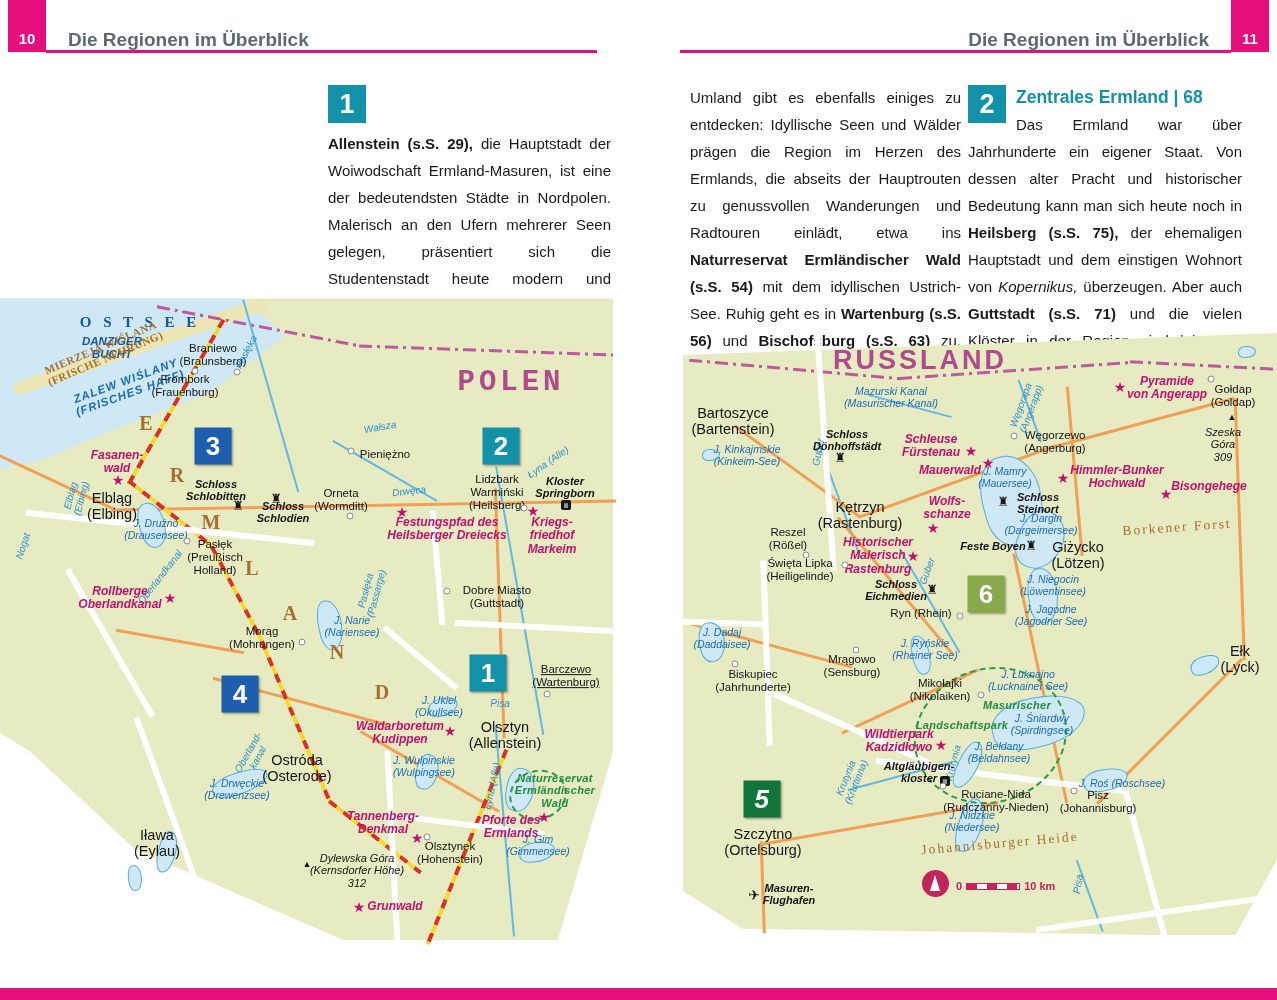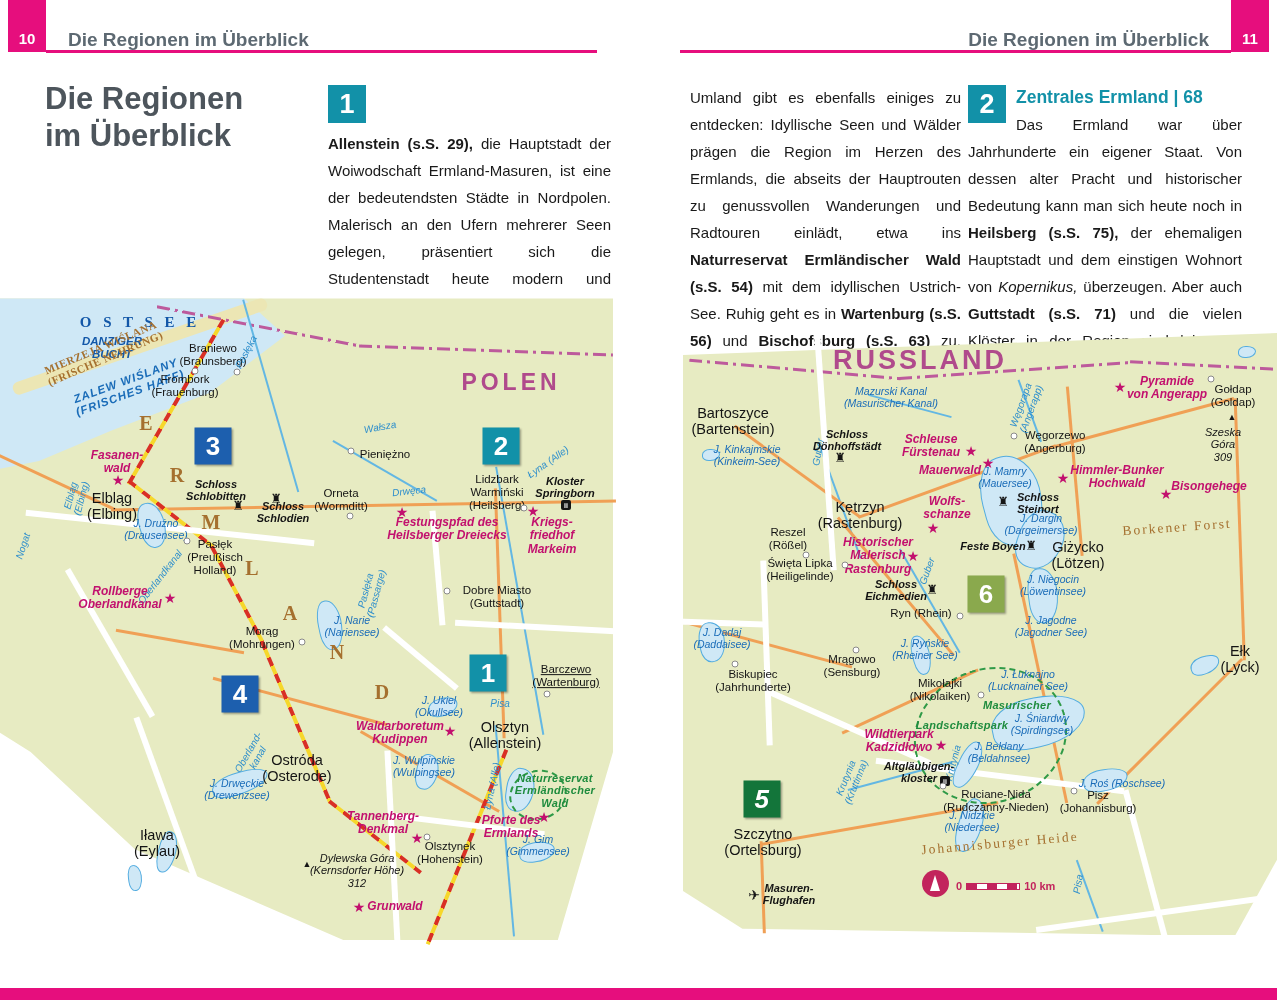--- a/index.html
+++ b/index.html
@@ -51,21 +51,21 @@
   .spitl{font-family:"Liberation Serif","DejaVu Serif",serif;font-size:11px;font-weight:bold;color:#a5702f;letter-spacing:.5px;}
   .wcaps{font-size:11.5px;font-weight:bold;font-style:italic;color:#1a6cb8;letter-spacing:1px;}
   .city{font-size:11.5px;color:#141414;}
   .cityL{font-size:14.5px;color:#141414;}
   .cityI{font-size:11px;font-style:italic;color:#141414;}
   .wat{font-size:10.5px;font-style:italic;color:#1a6cb8;}
   .riv{font-size:10px;font-style:italic;color:#2f8fcc;}
   .sight{font-size:12px;font-weight:bold;font-style:italic;color:var(--sight);}
   .sightbk{font-size:11px;font-weight:bold;font-style:italic;color:#141414;}
   .green{font-size:11px;font-weight:bold;font-style:italic;color:#1f8c3e;letter-spacing:.3px;}
-  .country{font-size:23px;font-weight:bold;color:#b04a8c;letter-spacing:4px;}
+  .country{font-size:29px;font-weight:bold;color:#b04a8c;letter-spacing:4px;font-family:Liberation Mono, monospace;}
   .country2{font-size:27px;font-weight:bold;color:#b04a8c;letter-spacing:3px;}
   .forest{font-family:"Liberation Serif","DejaVu Serif",serif;font-size:13.5px;color:#a5702f;letter-spacing:2px;}
   .erm{font-family:"Liberation Serif","DejaVu Serif",serif;font-size:20px;font-weight:bold;color:#a5702f;}
   
   .box{position:absolute;width:37px;height:37px;color:#fff;display:flex;align-items:center;justify-content:center;
        font-size:26px;font-weight:bold;transform:translate(-50%,-50%);box-shadow:1px 1px 2px rgba(0,0,0,.35);}
   .box.teal{background:var(--teal);} .box.blue{background:#1d5fae;}
   .box.green{background:#13753a;} .box.olive{background:#8aa94d;}
   
   .mk{position:absolute;transform:translate(-50%,-50%);line-height:1;}
@@ -96,22 +96,20 @@
     <div class="hdrbox" style="left:8px">10</div>
     <div class="hdrtitle" style="left:68px">Die Regionen im Überblick</div>
     <div class="hdrline" style="left:46px;width:551px"></div>
   </div>
   <div id="hdrR">
     <div class="hdrbox" style="right:8px">11</div>
     <div class="hdrtitle" style="right:68px">Die Regionen im Überblick</div>
     <div class="hdrline" style="left:680px;width:551px"></div>
   </div>
 
-  <div id="introTitle" style="white-space:pre-line">Die Regionen
-im Überblick</div>
 
   <div class="col" id="colA">
     <div class="secheadrow">
       <div class="numbox">1</div>
     </div>
     <p><span style="font-weight: 700;">Allenstein (s.S. 29),</span><span> die Hauptstadt der Woiwodschaft Ermland-Masuren, ist eine der bedeutendsten Städte in Nordpolen. Malerisch an den Ufern mehrerer Seen gelegen, präsentiert sich die Studentenstadt heute modern und lebenswert, hat dabei aber auch eine Fülle an historischen Sehenswürdigkeiten zu bieten. Im</span></p>
   </div>
 
   <div class="col" id="colB">
     <p><span>Umland gibt es ebenfalls einiges zu entdecken: Idyllische Seen und Wälder prägen die Region im Herzen des Ermlands, die abseits der Hauptrouten zu genussvollen Wanderungen und Radtouren einlädt, etwa ins </span><span style="font-weight: 700;">Naturreservat Ermländischer Wald (s.S. 54)</span><span> mit dem idyllischen Ustrich-See. Ruhig geht es in </span><span style="font-weight: 700;">Wartenburg (s.S. 56)</span><span> und </span><span style="font-weight: 700;">Bischofsburg (s.S. 63)</span><span> zu, zwei typischen ermländischen Kleinstädten.</span></p>
@@ -396,21 +394,21 @@
 (Heiligelinde)</div>
       <div class="mk dot" style="left: 845px; top: 565px;"></div>
       <div class="lab sightbk" style="left: 896px; top: 590px; transform: translate(-50%, -50%);">Schloss
 Eichmedien</div>
       <div class="mk castle" style="left: 932px; top: 589px;">♜</div>
       <div class="lab riv" style="left: 927px; top: 571px; transform: translate(-50%, -50%) rotate(-70deg);">Guber</div>
       <div class="lab city" style="left: 921px; top: 613px; transform: translate(-50%, -50%);">Ryn (Rhein)</div>
       <div class="mk dot" style="left: 960px; top: 616px;"></div>
       <div class="lab wat" style="left: 1053px; top: 586px; transform: translate(-50%, -50%);">J. Niegocin
 (Löwentinsee)</div>
-      <div class="lab wat" style="left: 1051px; top: 616px; transform: translate(-50%, -50%); margin-top: 11px;">J. Jagodne
+      <div class="lab wat" style="left: 1051px; top: 616px; transform: translate(-50%, -50%);">J. Jagodne
 (Jagodner See)</div>
       <div class="lab wat" style="left: 722px; top: 639px; transform: translate(-50%, -50%);">J. Dadaj
 (Daddaisee)</div>
       <div class="lab city" style="left: 852px; top: 666px; transform: translate(-50%, -50%);">Mrągowo
 (Sensburg)</div>
       <div class="mk dot" style="left: 856px; top: 650px;"></div>
       <div class="lab wat" style="left: 925px; top: 650px; transform: translate(-50%, -50%);">J. Ryńskie
 (Rheiner See)</div>
       <div class="lab city" style="left: 753px; top: 681px; transform: translate(-50%, -50%);">Biskupiec
 (Jahrhunderte)</div>

